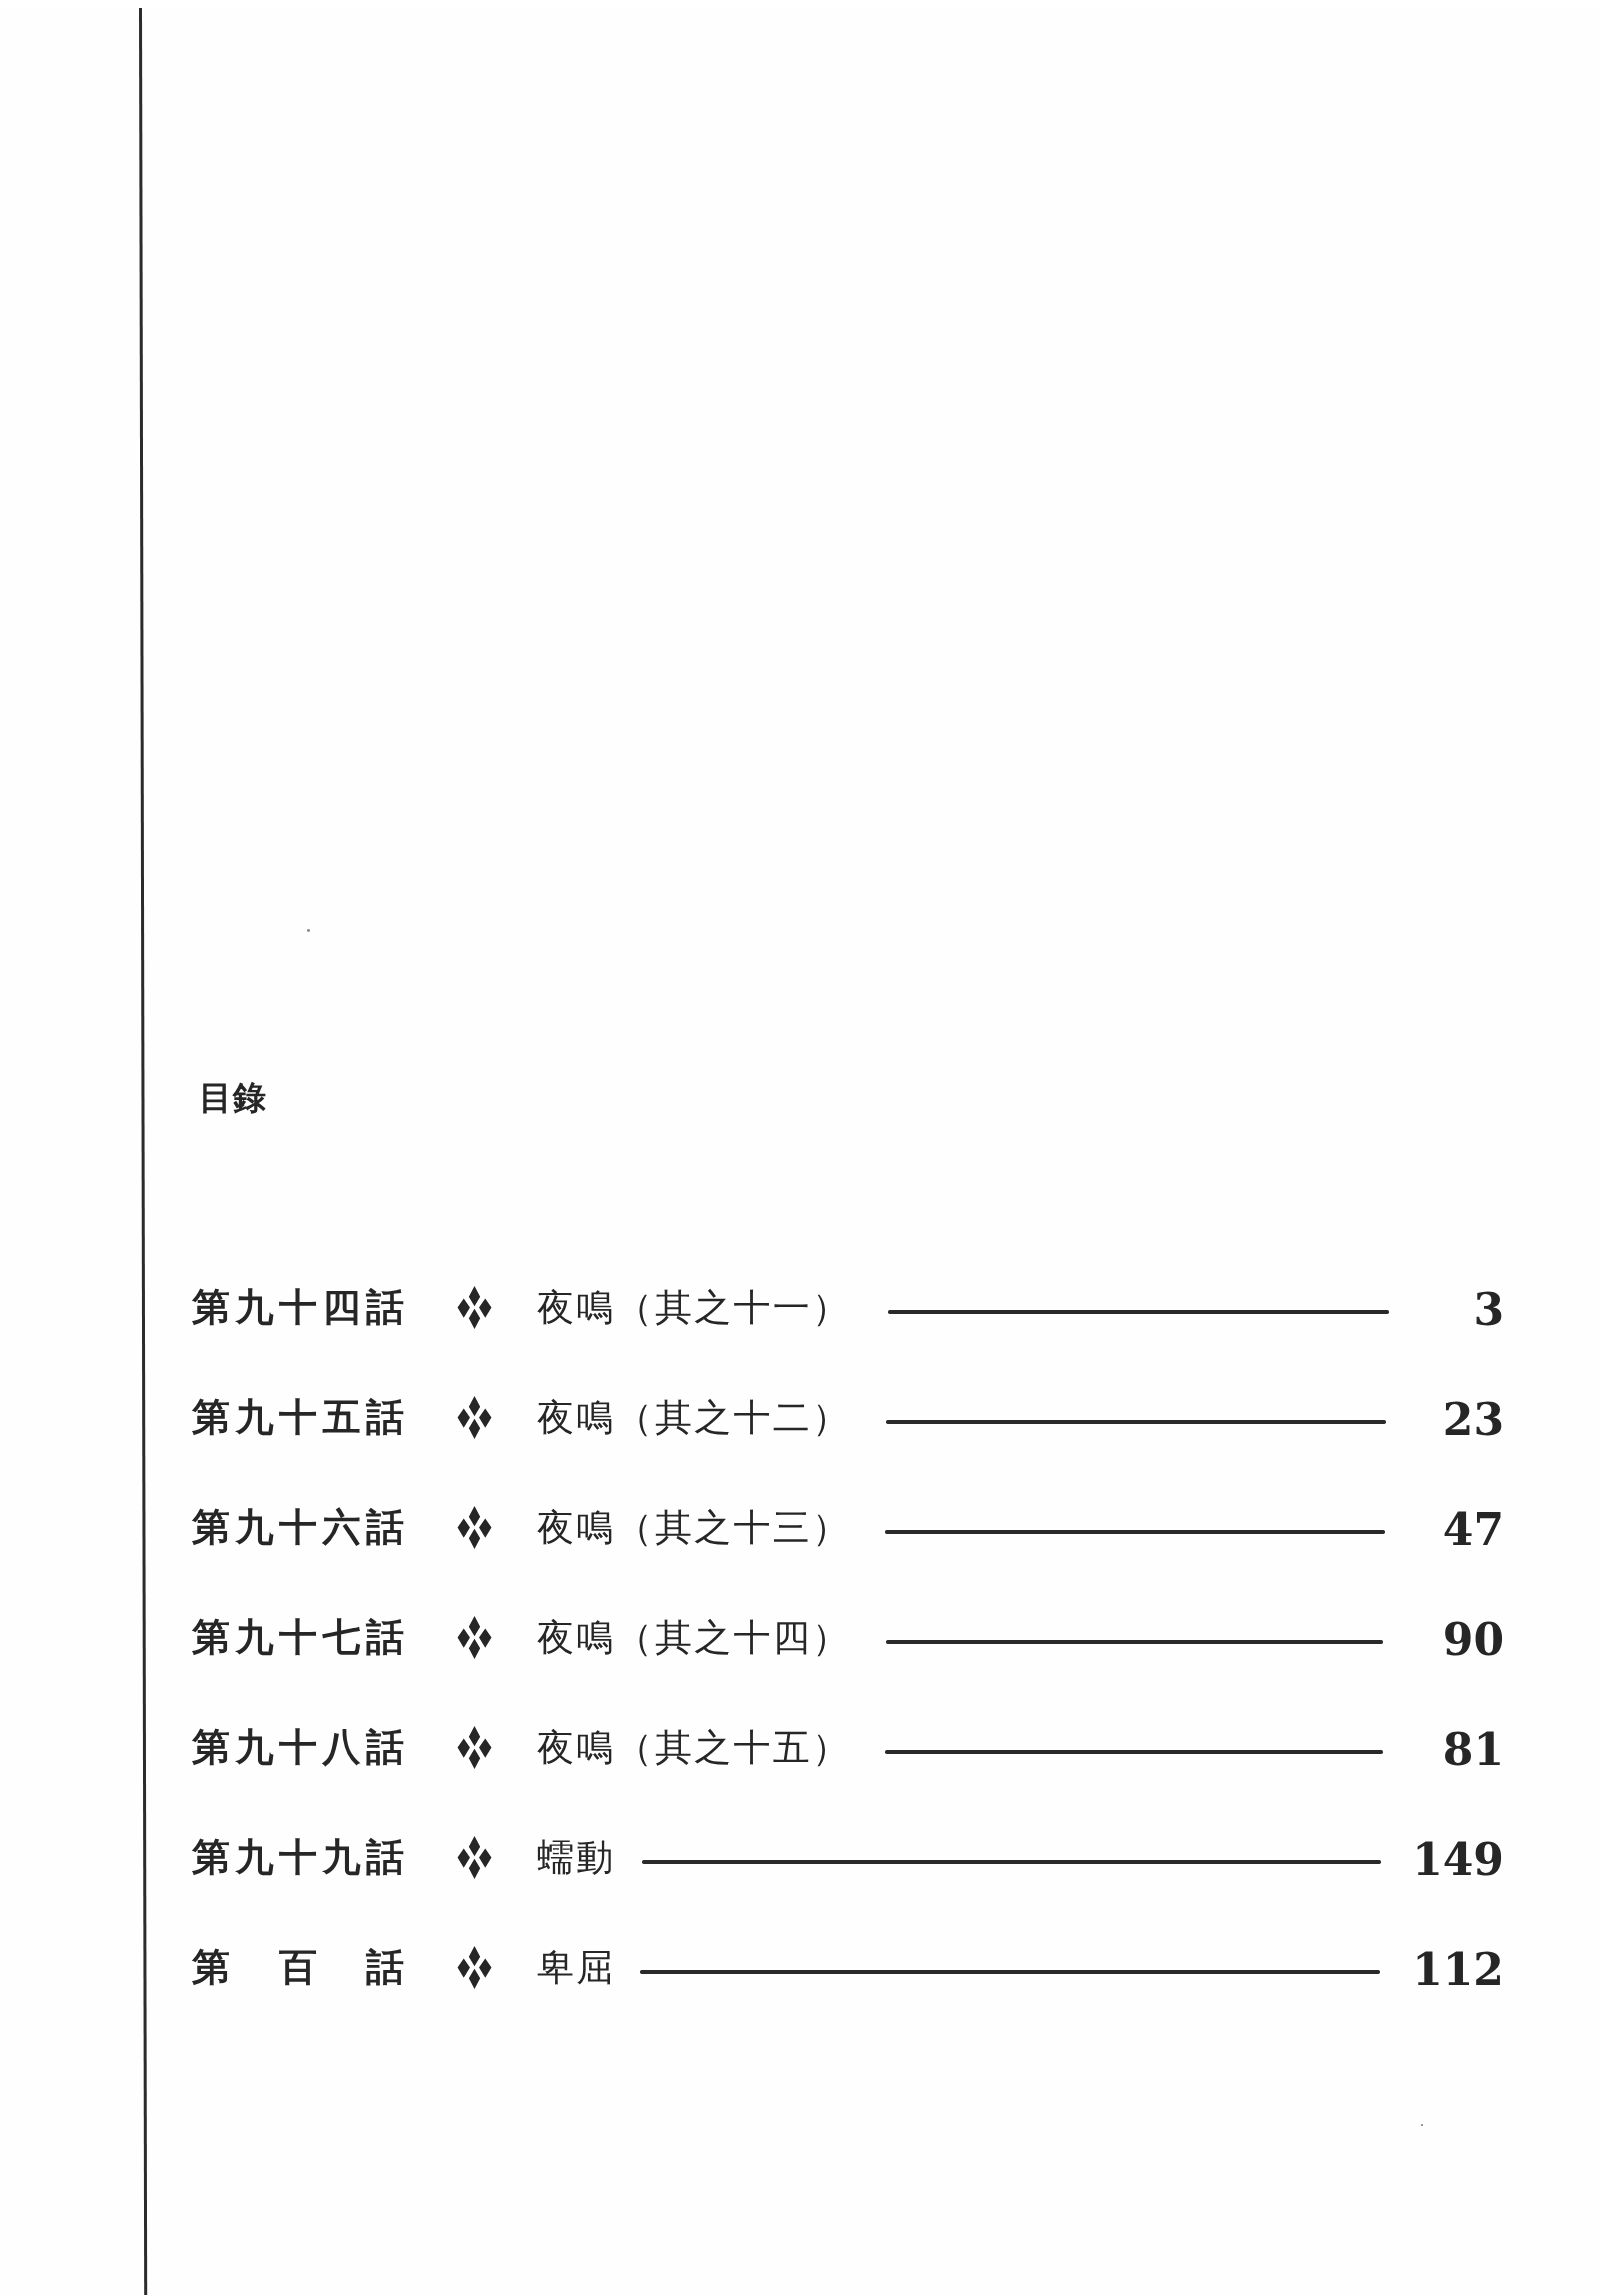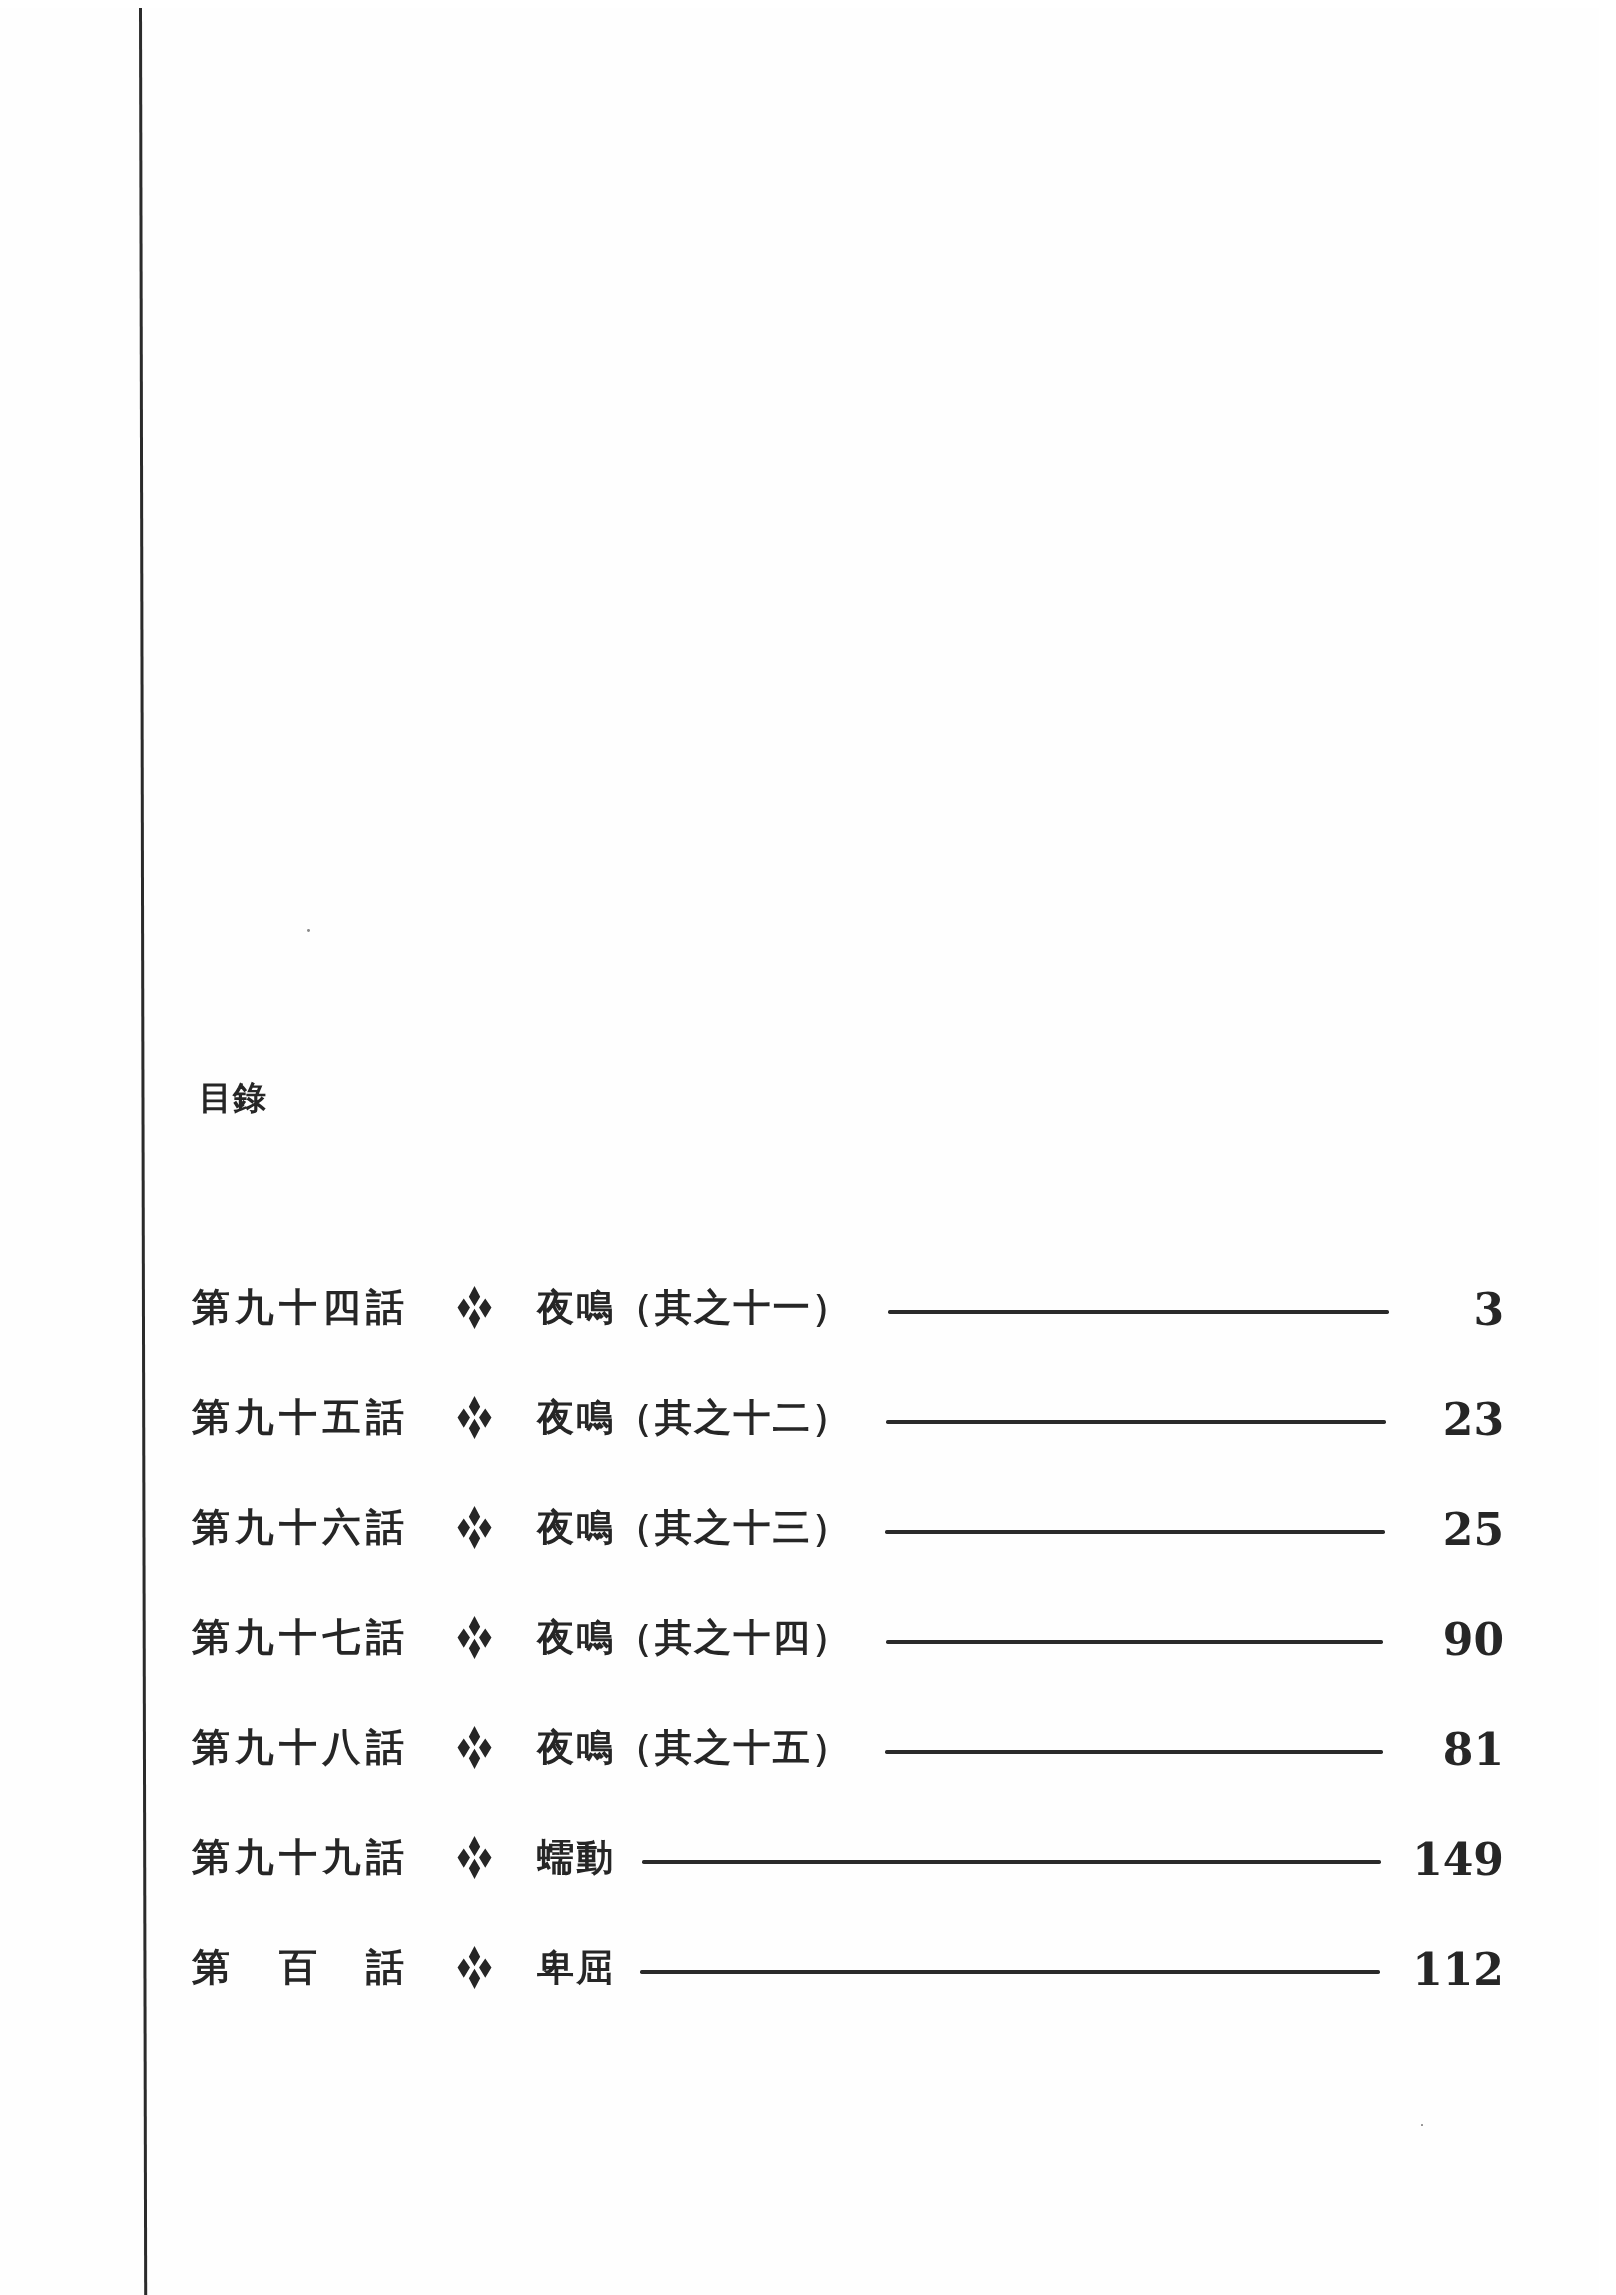--- a/index.html
+++ b/index.html
@@ -12,21 +12,21 @@
                letter-spacing: 1.1px; line-height: 37px; font-family: "DejaVu Sans", sans-serif; }
   .toc { position: absolute; left: 192px; top: 1277px; width: 1312px; }
   .toc-row { position: relative; height: 110px; }
   .ch-label { position: absolute; left: 0; top: 0; width: 212px; height: 45px;
               display: flex; justify-content: space-between; align-items: center;
               font-size: 38px; font-weight: bold; font-family: "DejaVu Sans", sans-serif; }
   .ch-label span { display: inline-block; }
   .diamond { position: absolute; left: 261px; top: 1.1px; width: 43px; height: 43px; }
   .diamond svg { width: 43px; height: 43px; display: block; }
   .ch-title { position: absolute; left: 345px; top: 0; height: 45px; line-height: 45px;
-              font-size: 37px; font-weight: bold; white-space: nowrap;
+              font-size: 37px; font-weight: normal; white-space: nowrap;
               font-family: "DejaVu Sans", sans-serif; letter-spacing: 2.3px; text-align: right; }
   .leader { position: absolute; height: 3.4px; background: #2a2a2a; border-radius: 1.7px; top: 25.4px; }
   .page-num { position: absolute; right: 0; top: 0; height: 45px; line-height: 49px;
               font-size: 44px; font-weight: bold; font-family: "DejaVu Serif", serif;
               text-align: right; width: 136px; }
   .disclaimer { position: absolute; left: 189px; top: 2151px; font-size: 22.6px; font-weight: bold;
                 font-family: "DejaVu Sans", sans-serif; letter-spacing: 0.6px; line-height: 28px; white-space: nowrap; }
   .speck { position: absolute; width: 2.8px; height: 2.8px; border-radius: 50%; background: #8a8a8a; }
 </style>
 </head>
@@ -86,21 +86,21 @@
           <span>六</span>
           <span>話</span>
       </div>
       <div class="diamond">
         <svg viewBox="0 0 76 76">
             <path d="M38 0 L48 19 L38 36 L28 19Z M19 22 L30 38 L19 56 L8 38Z M57 22 L68 38 L57 56 L46 38Z M38 40 L48 57 L38 76 L28 57Z" fill="#262626"></path>
           </svg>
       </div>
       <div class="ch-title">夜鳴（其之十三）</div>
       <div class="leader" style="left:693px; width:500px;"></div>
-      <div class="page-num">25</div>
+      <div class="page-num">47</div>
     </div>
 
     <div class="toc-row">
       <div class="ch-label">
         <span>第</span>
           <span>九</span>
           <span>十</span>
           <span>七</span>
           <span>話</span>
       </div>

